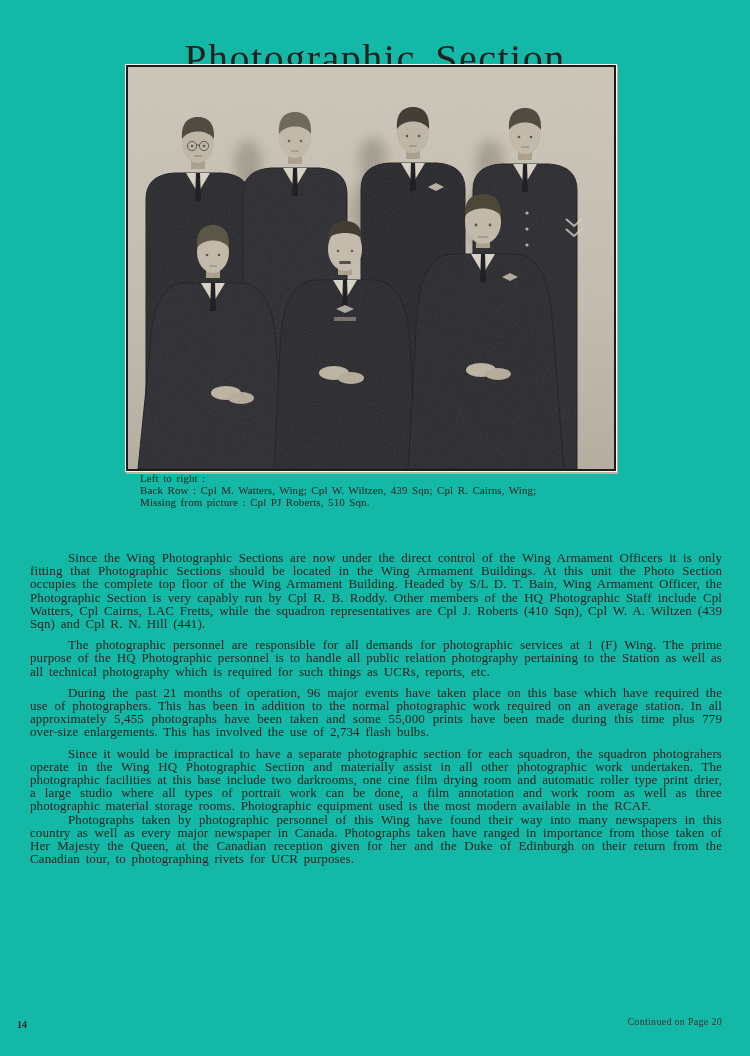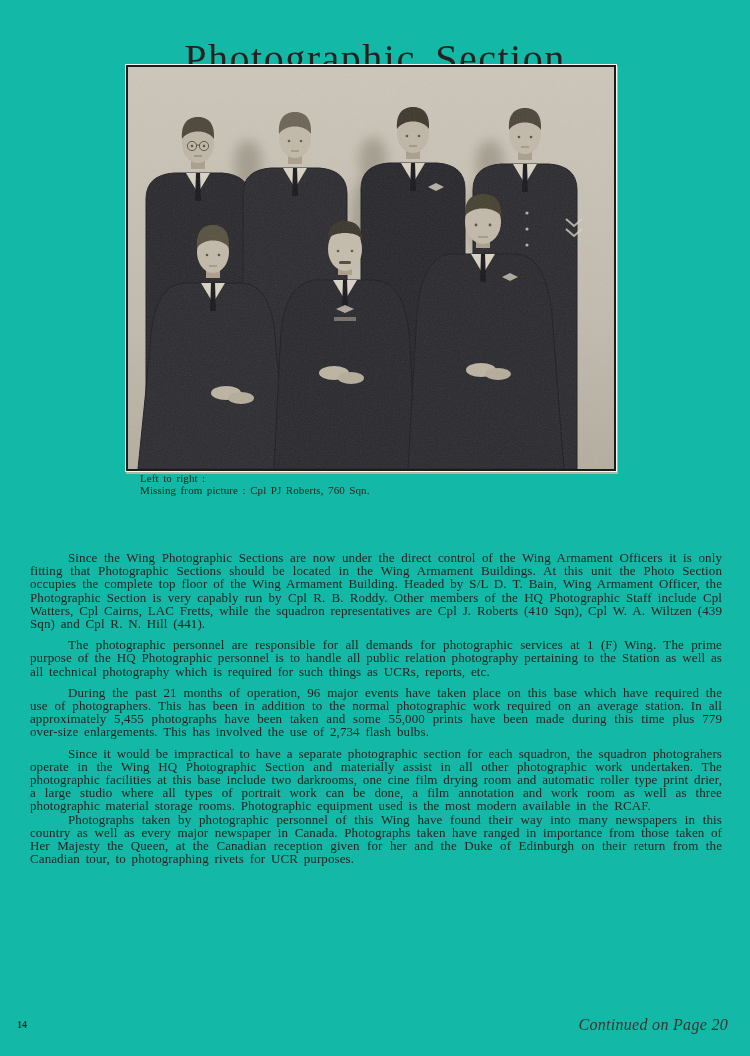--- a/index.html
+++ b/index.html
@@ -49,22 +49,22 @@
   }
   .article p { margin:0 0 8px 0; text-indent:38px; }
   .article p.tight { margin-bottom:4px; }
   .article p.flush { margin-bottom:0; }
 
   .page-number {
     position:absolute; left:17px; top:1019px;
     font-size:10px; font-weight:bold; color:#2a2926;
   }
   .continued {
-    position:absolute; right:22px; top:1016px;
-    font-size:16px; font-style:italic; color:#363430;
+    position:absolute; right:28px; top:1016px;
+    font-size:10px; color:#363430;
     letter-spacing:0.3px;
   }
 </style>
 </head>
 <body>
 
 <div class="page">
 
   <h1 class="title">Photographic Section</h1>
 
@@ -205,21 +205,22 @@
           <ellipse cx="370" cy="307" rx="13" ry="6" fill="#b5ac9a"></ellipse>
         </g>
       </g>
 
       <rect width="486" height="402" filter="url(#grain)" opacity="0.13"></rect>
     </svg>
   </div>
 
   <div class="caption">
     <div class="cap-line">Left to right :</div>
-    <div class="cap-line">Missing from picture :   Cpl PJ Roberts, 760 Sqn.</div>
+    <div class="cap-line">Back Row :   Cpl M. Watters, Wing;  Cpl W. Wiltzen, 439 Sqn;  Cpl R. Cairns, Wing;</div>
+    <div class="cap-line">Missing from picture :   Cpl PJ Roberts, 510 Sqn.</div>
   </div>
 
   <div class="article">
     <p>Since the Wing Photographic Sections are now under the direct control of the Wing Armament Officers it is only fitting that Photographic Sections should be located in the Wing Armament Buildings.  At this unit the Photo Section occupies the complete top floor of the Wing Armament Building.  Headed by S/L D. T. Bain, Wing Armament Officer, the Photographic Section is very capably run by Cpl R. B. Roddy.  Other members of the HQ Photographic Staff include Cpl Watters, Cpl Cairns, LAC Fretts, while the squadron representatives are Cpl J. Roberts (410 Sqn), Cpl W. A. Wiltzen (439 Sqn) and Cpl R. N. Hill (441).</p>
     <p>The photographic personnel are responsible for all demands for photographic services at 1 (F) Wing.  The prime purpose of the HQ Photographic personnel is to handle all public relation photography pertaining to the Station as well as all technical photography which is required for such things as UCRs, reports, etc.</p>
     <p>During the past 21 months of operation, 96 major events have taken place on this base which have required the use of photographers.  This has been in addition to the normal photographic work required on an average station.  In all approximately 5,455 photographs have been taken and some 55,000 prints have been made during this time plus 779 over-size enlargements.  This has involved the use of 2,734 flash bulbs.</p>
     <p class="flush">Since it would be impractical to have a separate photographic section for each squadron, the squadron photograhers operate in the Wing HQ Photographic Section and materially assist in all other photographic work undertaken.  The photographic facilities at this base include two darkrooms, one cine film drying room and automatic roller type print drier, a large studio where all types of portrait work can be done, a film annotation and work room as well as three photographic material storage rooms.  Photographic equipment used is the most modern available in the RCAF.</p>
     <p class="flush">Photographs taken by photographic personnel of this Wing have found their way into many newspapers in this country as well as every major newspaper in Canada.   Photographs taken have ranged in importance from those taken of Her Majesty the Queen, at the Canadian reception given for her and the Duke of Edinburgh on their return from the Canadian tour, to photographing rivets for UCR purposes.</p>
   </div>
 

